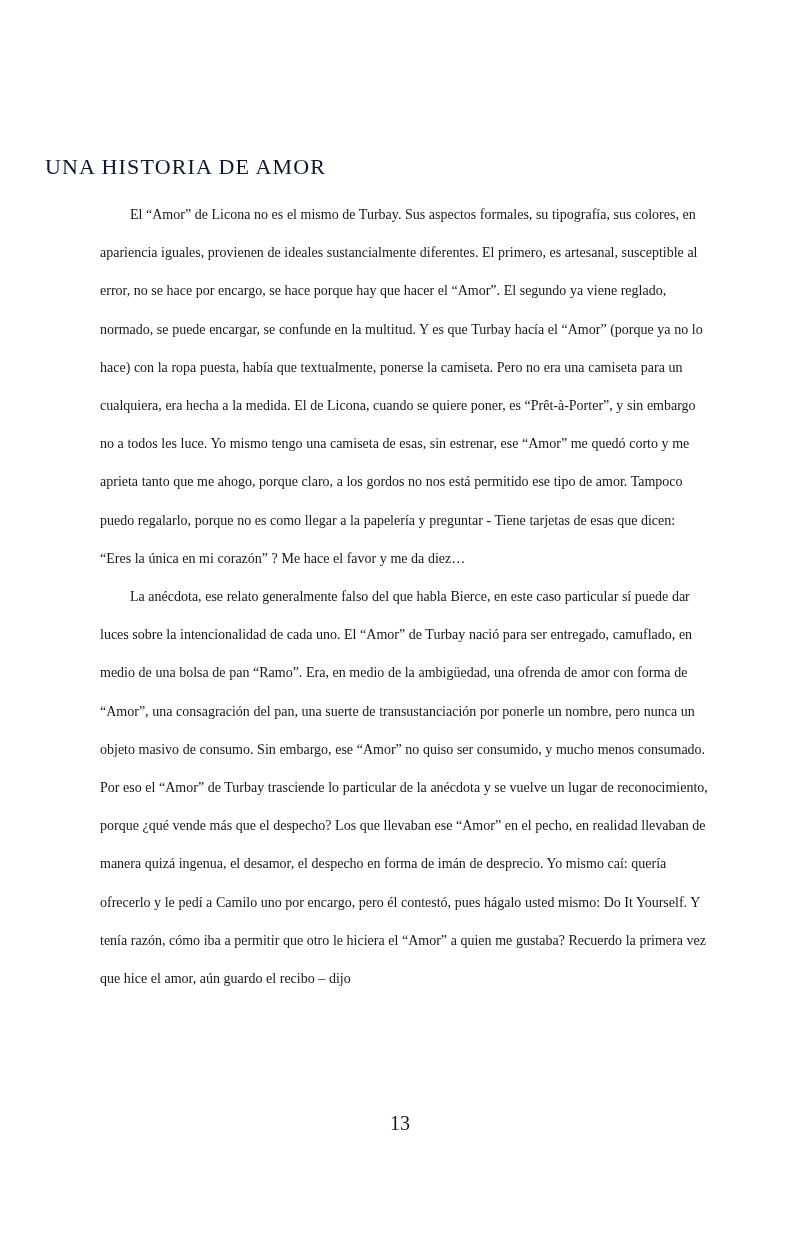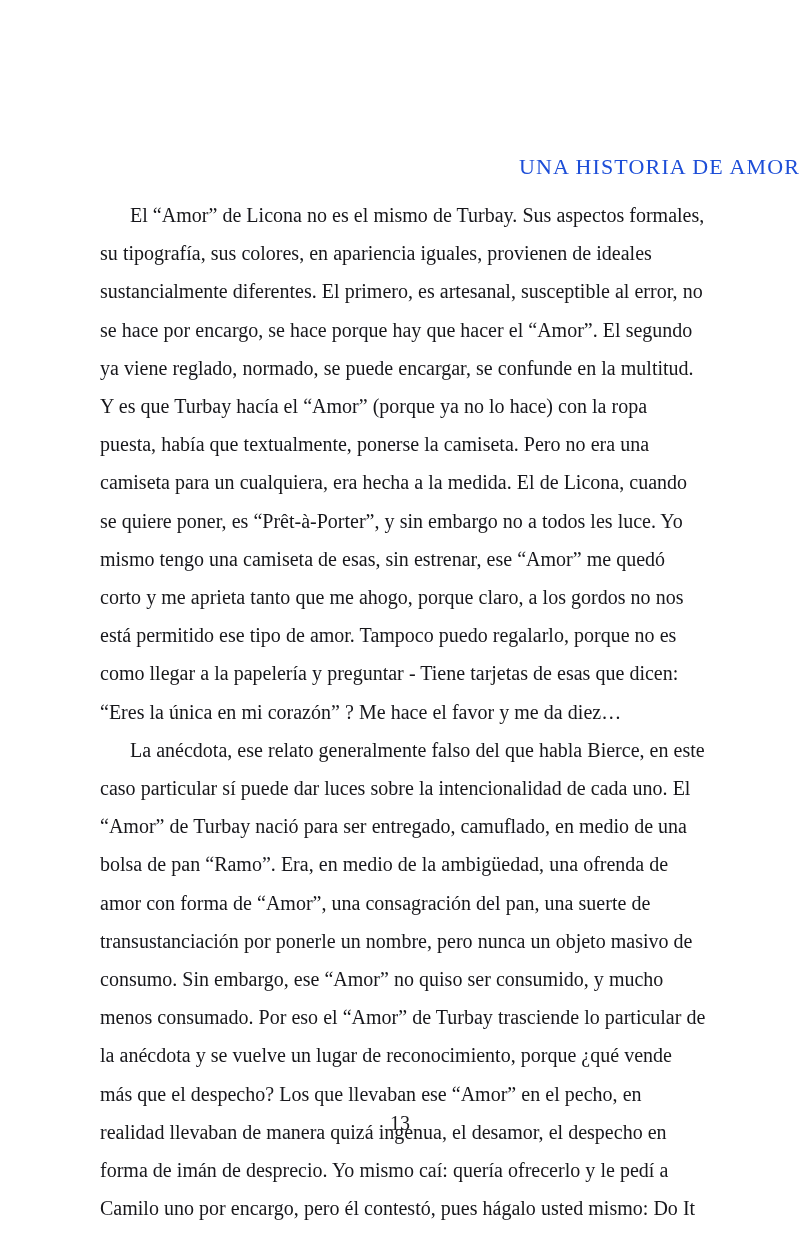--- a/index.html
+++ b/index.html
@@ -16,38 +16,39 @@
     font-family: "Liberation Serif", "DejaVu Serif", serif;
     color: #16161a;
     -webkit-font-smoothing: antialiased;
   }
 
   .page-title {
     position: absolute;
     left: 0;
     right: 0;
     top: 139px;
-    text-align: right;
+    text-align: left;
     font-size: 22px;
     letter-spacing: 1.15px;
     font-weight: 400;
-    color: #1d4ed8;
+    color: #0f172a;
     white-space: nowrap;
+    padding-left: 45px;
   }
 
   .text-block {
     position: absolute;
     left: 100px;
     top: 196px;
     width: 608px;
   }
 
   .para {
     margin: 0;
-    font-size: 20px;
+    font-size: 14px;
     line-height: 38.2px;
     text-align: left;
     text-indent: 30px;
     color: #17171b;
     hyphens: none;
     word-spacing: 0.1px;
   }
 
   .page-number {
     position: absolute;

